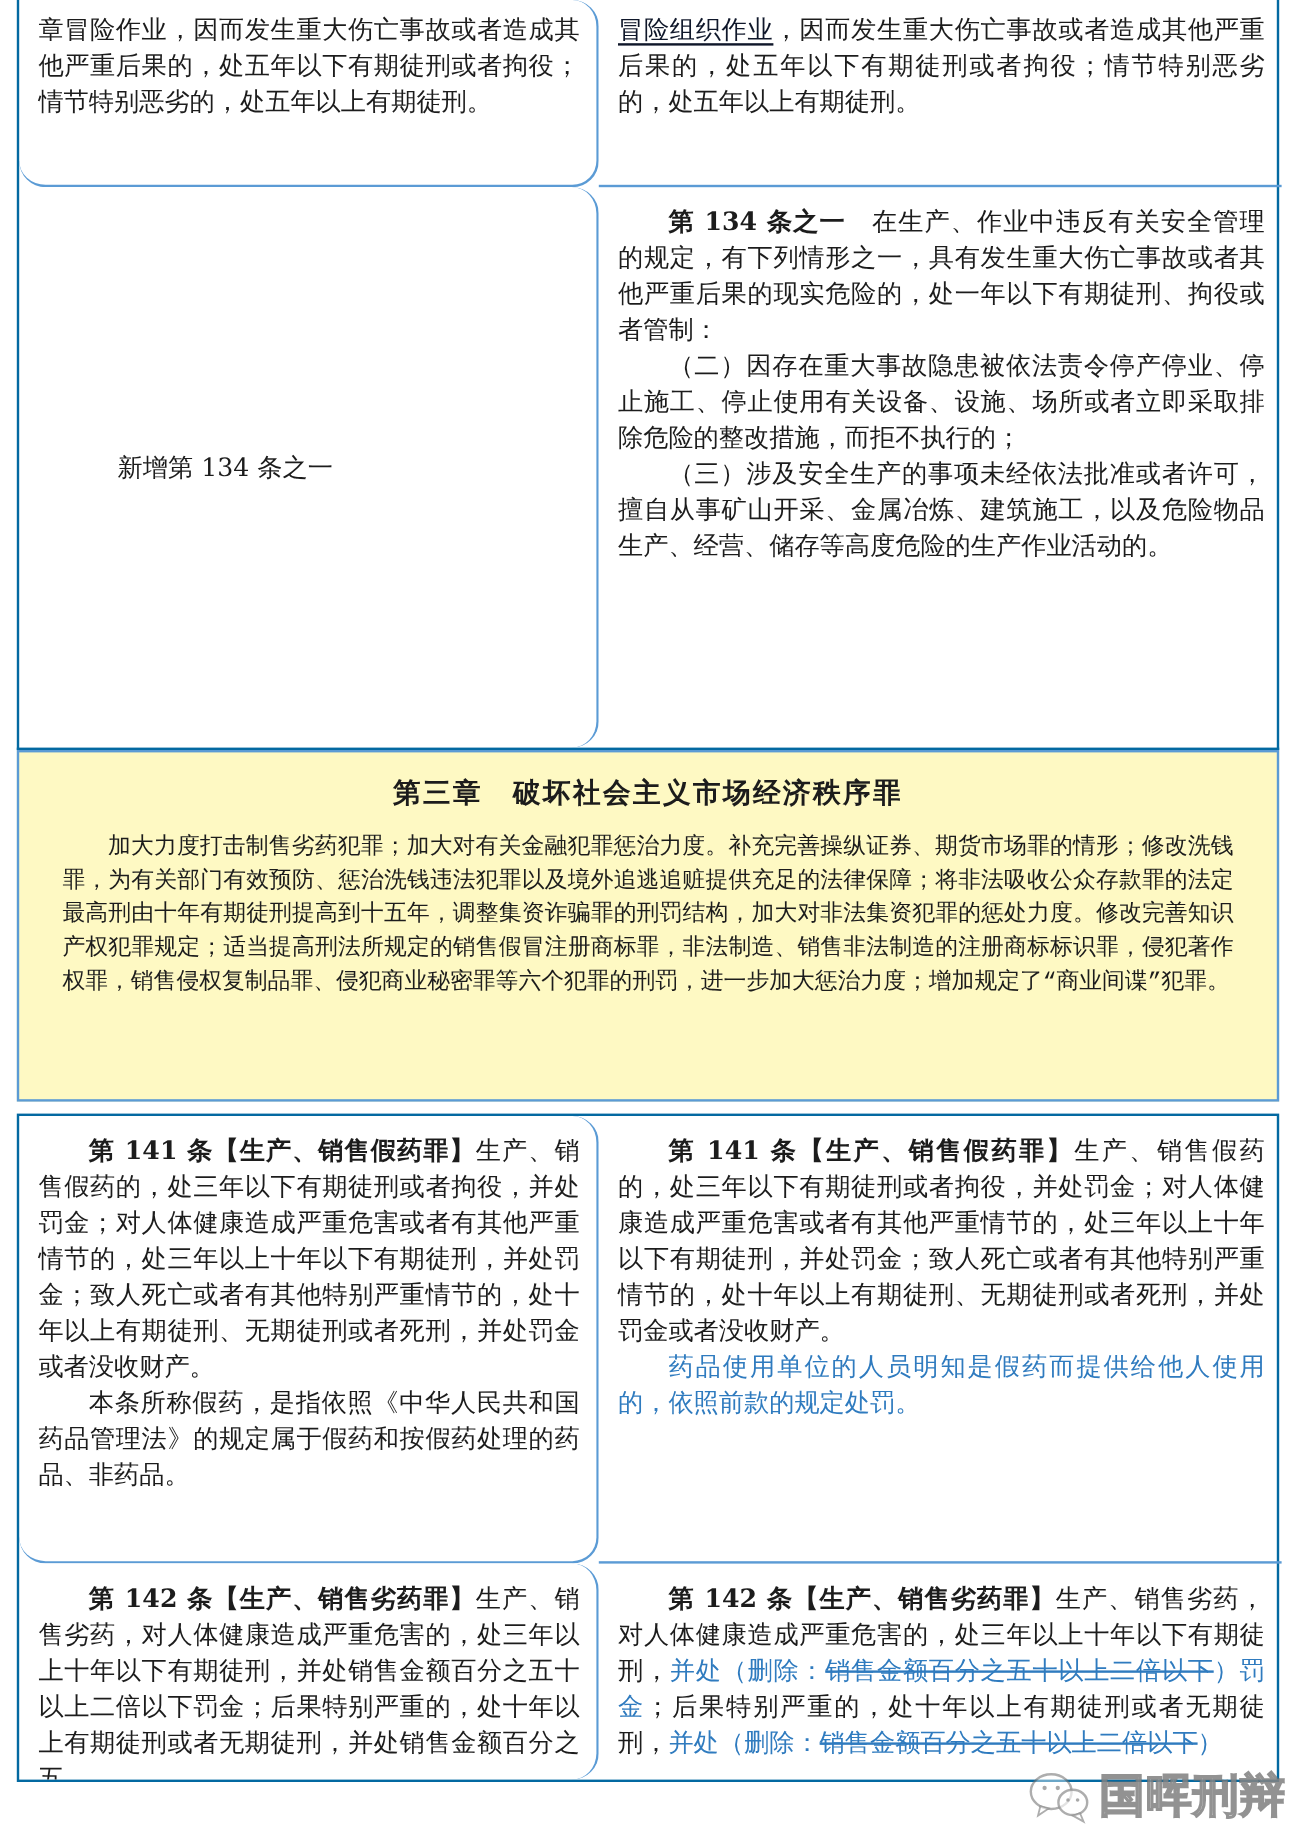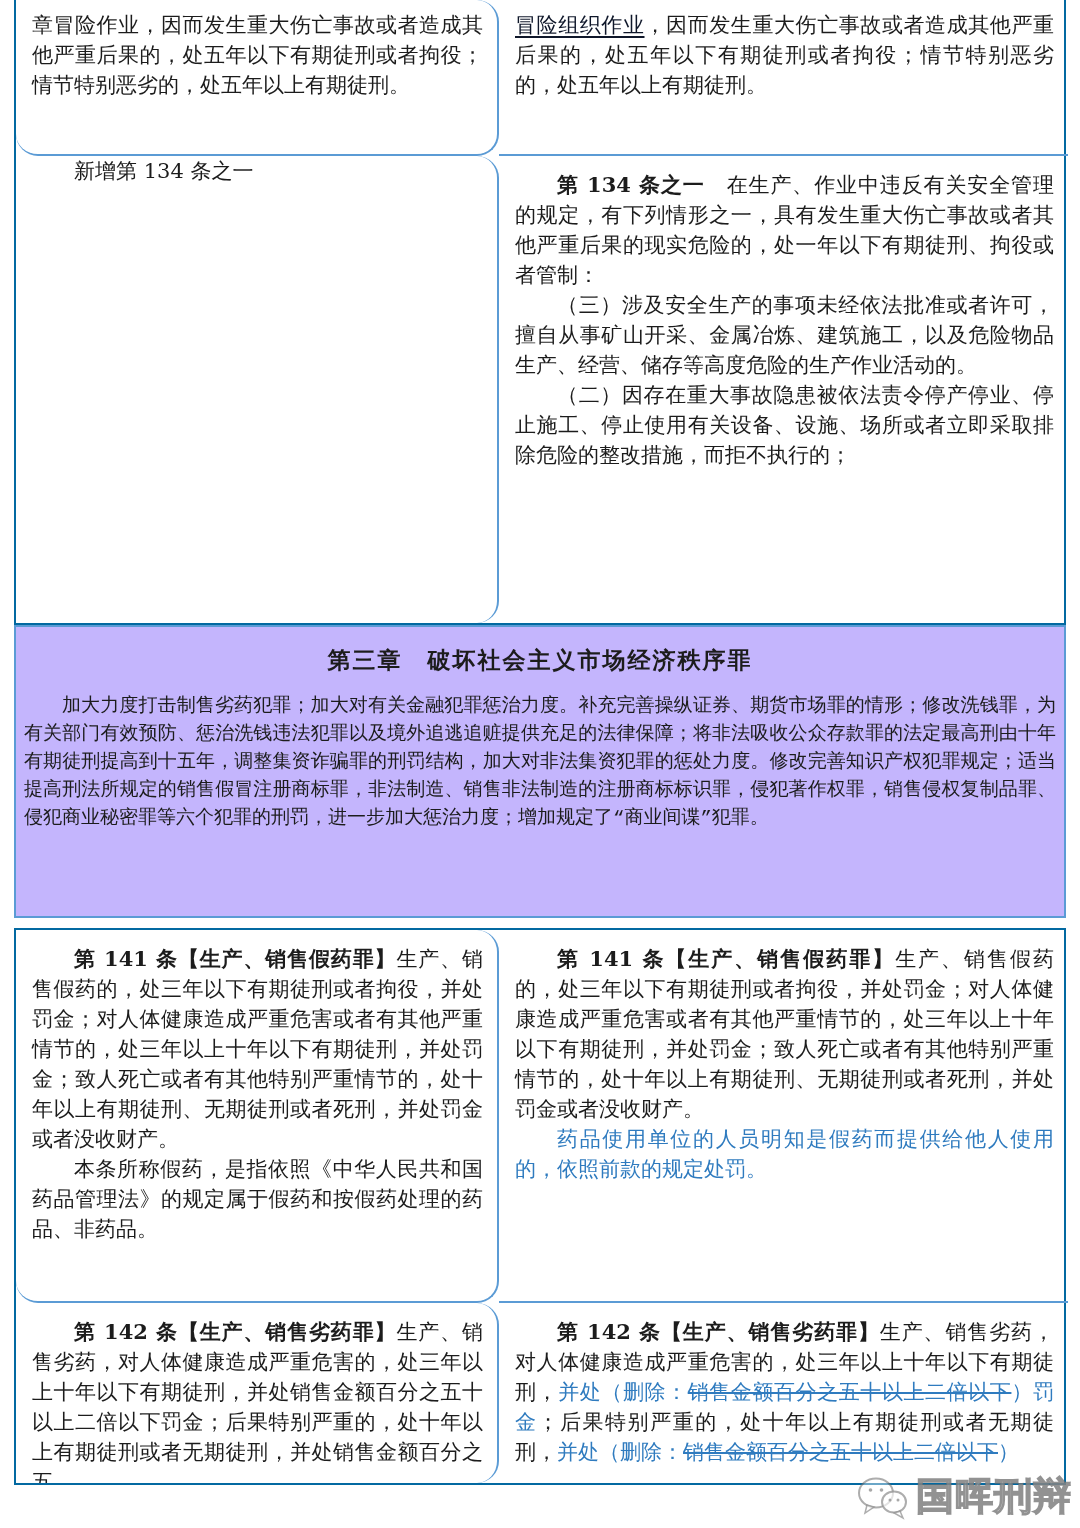--- a/index.html
+++ b/index.html
@@ -26,37 +26,38 @@
     font-size:21px;
     line-height:30px;
   }
   .br { border-right:2px solid #5b9bd5;border-radius:22px; }
   .bb { border-bottom:2px solid #5b9bd5; }
   .c-r1 { height:156px; }
   .c-r2 { height:467px; padding-top:14px; }
   .c-r3 { height:373px; padding-top:14px; }
   .c-r4 { height:180px; padding-top:14px; }
   .label-cell {
-    display:flex; align-items:flex-start;
+    display:flex; align-items:center;
     padding:0 0 0 58px;
     font-size:21px;
+    margin-left:24px;
   }
   .para { text-align:justify; text-justify:inter-character; }
   .para.indent { text-indent:2em; }
   .seg-normal { }
   .seg-bold { font-weight:bold; }
   .seg-ins { color:#2f7bbf; }
   .seg-ins_u { color:#0f172a; text-decoration:underline; text-underline-offset:4px; }
   .seg-del { color:#2f7bbf; text-decoration:line-through; }
   .graybox {
     margin:0 14px;
     height:293px;
     border:2px solid #5b9bd5;
-    background:#c4b5fd;
-    padding:12px 8px 0;
+    background:#fef9c3;
+    padding:12px 36px 0;
     overflow:hidden;
   }
   .graybox h2 {
     text-align:center;
     font-size:23px;
     font-weight:bold;
     letter-spacing:2px;
     margin:6px 0 16px;
   }
   .graybox p {
@@ -93,22 +94,22 @@
         <p class="para"><span class="seg-normal">章冒险作业，因而发生重大伤亡事故或者造成其他严重后果的，处五年以下有期徒刑或者拘役；情节特别恶劣的，处五年以上有期徒刑。</span></p>
       </div>
     <div class="cell c-r1 bb">
         <p class="para"><span class="seg-ins_u">冒险组织作业</span><span class="seg-normal">，因而发生重大伤亡事故或者造成其他严重后果的，处五年以下有期徒刑或者拘役；情节特别恶劣的，处五年以上有期徒刑。</span></p>
       </div>
     <div class="cell c-r2 br label-cell">
       <span>新增第 134 条之一</span>
     </div>
     <div class="cell c-r2">
         <p class="para indent"><span class="seg-bold">第 134 条之一</span><span class="seg-normal">　在生产、作业中违反有关安全管理的规定，有下列情形之一，具有发生重大伤亡事故或者其他严重后果的现实危险的，处一年以下有期徒刑、拘役或者管制：</span></p>
+        <p class="para indent"><span class="seg-normal">（二）因存在重大事故隐患被依法责令停产停业、停止施工、停止使用有关设备、设施、场所或者立即采取排除危险的整改措施，而拒不执行的；</span></p>
         <p class="para indent"><span class="seg-normal">（三）涉及安全生产的事项未经依法批准或者许可，擅自从事矿山开采、金属冶炼、建筑施工，以及危险物品生产、经营、储存等高度危险的生产作业活动的。</span></p>
-        <p class="para indent"><span class="seg-normal">（二）因存在重大事故隐患被依法责令停产停业、停止施工、停止使用有关设备、设施、场所或者立即采取排除危险的整改措施，而拒不执行的；</span></p>
       </div>
   </div>
 
   <div class="graybox">
     <h2>第三章　破坏社会主义市场经济秩序罪</h2>
     <p>加大力度打击制售劣药犯罪；加大对有关金融犯罪惩治力度。补充完善操纵证券、期货市场罪的情形；修改洗钱罪，为有关部门有效预防、惩治洗钱违法犯罪以及境外追逃追赃提供充足的法律保障；将非法吸收公众存款罪的法定最高刑由十年有期徒刑提高到十五年，调整集资诈骗罪的刑罚结构，加大对非法集资犯罪的惩处力度。修改完善知识产权犯罪规定；适当提高刑法所规定的销售假冒注册商标罪，非法制造、销售非法制造的注册商标标识罪，侵犯著作权罪，销售侵权复制品罪、侵犯商业秘密罪等六个犯罪的刑罚，进一步加大惩治力度；增加规定了“商业间谍”犯罪。</p>
   </div>
 
   <div class="tbl" id="tableB">
     <div class="cell c-r3 br bb">

